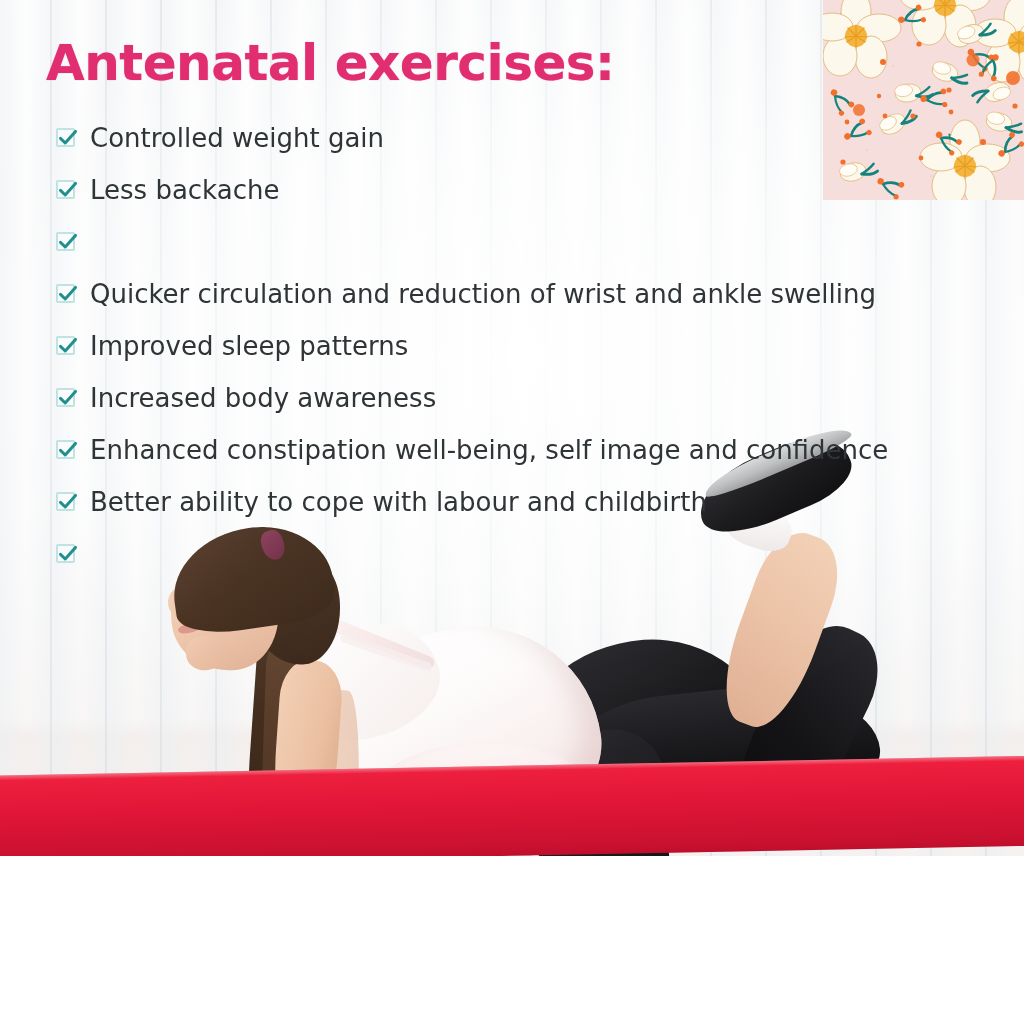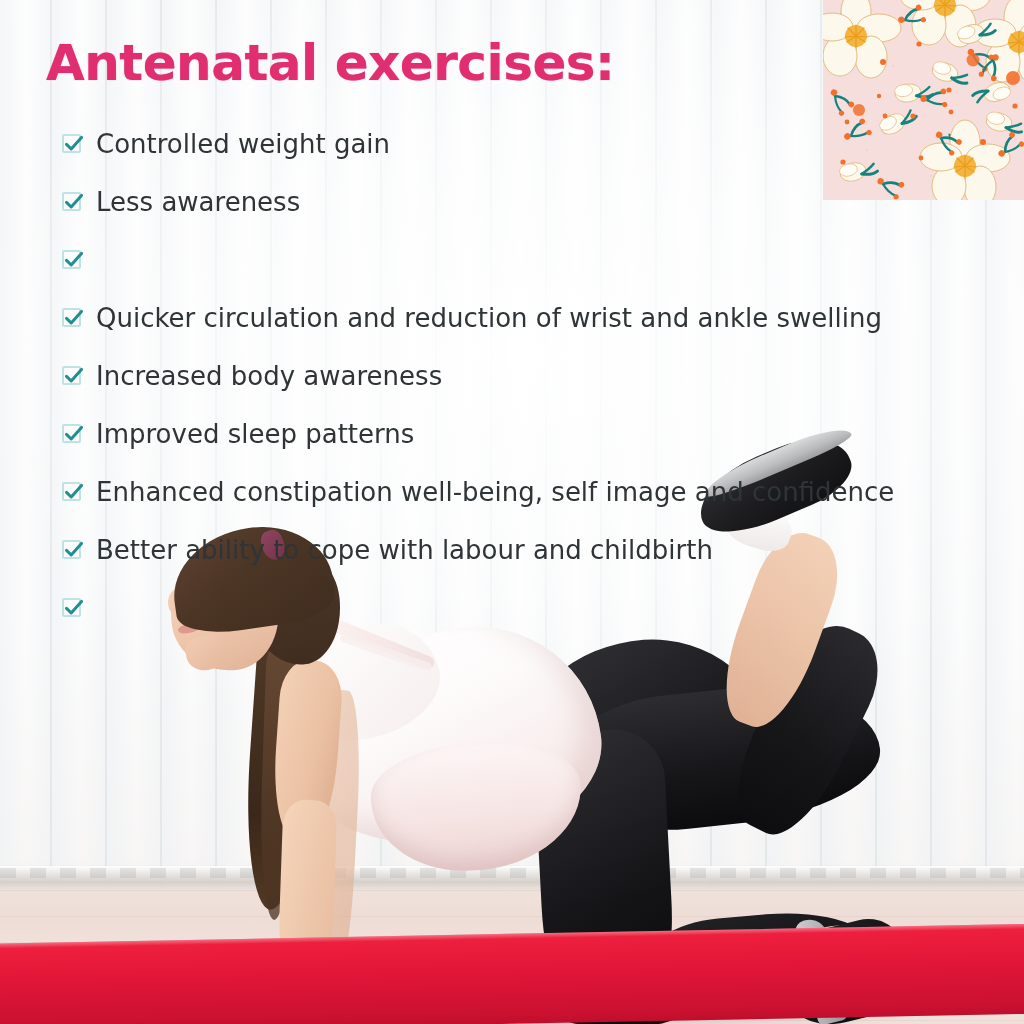--- a/index.html
+++ b/index.html
@@ -8,21 +8,21 @@
     padding: 0;
     background: #ffffff;
   }
   body {
     font-family: "Liberation Sans", sans-serif;
   }
 
   #poster {
     position: relative;
     width: 1024px;
-    height: 1024px;
+    height: 856px;
     overflow: hidden;
     background: #bef264;
   }
 
   
   .room {
     position: absolute;
     inset: 0;
     background: linear-gradient(180deg,
         #fdfdfd 0%,
@@ -458,21 +458,21 @@
     top: 106px;
     width: 930px;
     list-style: none;
     margin: 0;
     padding: 0;
   }
   .benefit-item {
     display: flex;
     align-items: center;
     height: 40px;
-    margin: 18px;
+    margin: 12px;
     padding: 0;
   }
   .check-box {
     flex: 0 0 auto;
     width: 21px;
     height: 21px;
     margin-right: 13px;
     position: relative;
     display: inline-block;
   }
@@ -680,21 +680,21 @@
     </span>
     <span class="benefit-text">Controlled weight gain</span>
   </li>
         <li class="benefit-item">
     <span class="check-box">
       <span class="bx"></span>
       <svg viewBox="0 0 24 24" fill="none" aria-hidden="true">
         <path d="M4.5 12.4 L9.2 17 L19.5 5.4" stroke="#1f8f8f" stroke-width="3" stroke-linecap="round" stroke-linejoin="round"></path>
       </svg>
     </span>
-    <span class="benefit-text">Less awareness</span>
+    <span class="benefit-text">Less backache</span>
   </li>
         <li class="benefit-item">
     <span class="check-box">
       <span class="bx"></span>
       <svg viewBox="0 0 24 24" fill="none" aria-hidden="true">
         <path d="M4.5 12.4 L9.2 17 L19.5 5.4" stroke="#1f8f8f" stroke-width="3" stroke-linecap="round" stroke-linejoin="round"></path>
       </svg>
     </span>
   </li>
         <li class="benefit-item">
@@ -706,30 +706,30 @@
     </span>
     <span class="benefit-text">Quicker circulation and reduction of wrist and ankle swelling</span>
   </li>
         <li class="benefit-item">
     <span class="check-box">
       <span class="bx"></span>
       <svg viewBox="0 0 24 24" fill="none" aria-hidden="true">
         <path d="M4.5 12.4 L9.2 17 L19.5 5.4" stroke="#1f8f8f" stroke-width="3" stroke-linecap="round" stroke-linejoin="round"></path>
       </svg>
     </span>
+    <span class="benefit-text">Improved sleep patterns</span>
+  </li>
+        <li class="benefit-item">
+    <span class="check-box">
+      <span class="bx"></span>
+      <svg viewBox="0 0 24 24" fill="none" aria-hidden="true">
+        <path d="M4.5 12.4 L9.2 17 L19.5 5.4" stroke="#1f8f8f" stroke-width="3" stroke-linecap="round" stroke-linejoin="round"></path>
+      </svg>
+    </span>
     <span class="benefit-text">Increased body awareness</span>
-  </li>
-        <li class="benefit-item">
-    <span class="check-box">
-      <span class="bx"></span>
-      <svg viewBox="0 0 24 24" fill="none" aria-hidden="true">
-        <path d="M4.5 12.4 L9.2 17 L19.5 5.4" stroke="#1f8f8f" stroke-width="3" stroke-linecap="round" stroke-linejoin="round"></path>
-      </svg>
-    </span>
-    <span class="benefit-text">Improved sleep patterns</span>
   </li>
         <li class="benefit-item">
     <span class="check-box">
       <span class="bx"></span>
       <svg viewBox="0 0 24 24" fill="none" aria-hidden="true">
         <path d="M4.5 12.4 L9.2 17 L19.5 5.4" stroke="#1f8f8f" stroke-width="3" stroke-linecap="round" stroke-linejoin="round"></path>
       </svg>
     </span>
     <span class="benefit-text">Enhanced constipation well-being, self image and confidence</span>
   </li>

